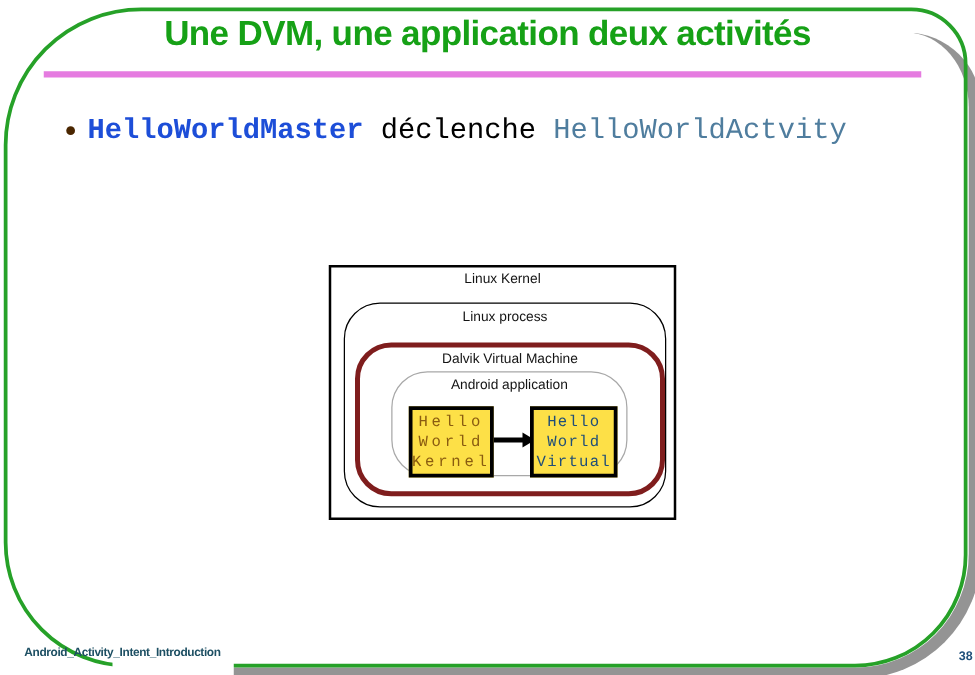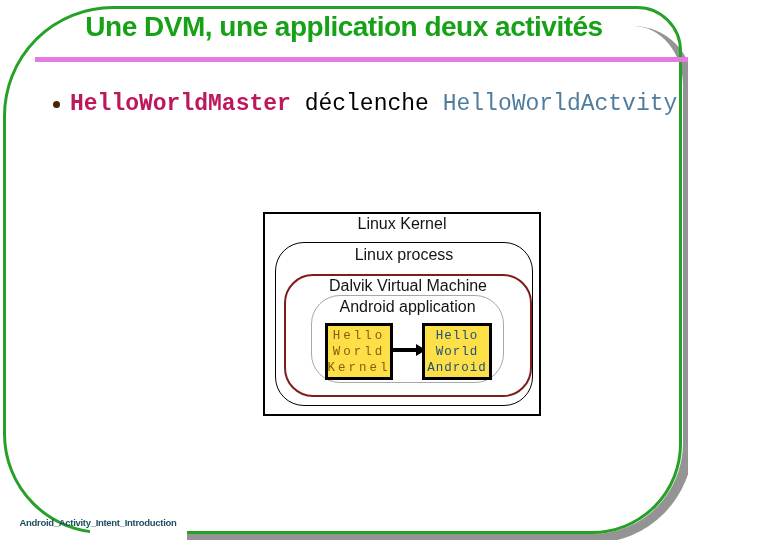--- a/index.html
+++ b/index.html
@@ -1,17 +1,17 @@
 <!DOCTYPE html>
 <html><head>
 <meta charset="utf-8">
 <style>
   html,body { margin:0; padding:0; background:#fff; }
   .slide {
-    position:relative; width:688px; height:540px; background:#ffffff;
+    position:relative; width:780px; height:540px; background:#ffffff;
     overflow:hidden; font-family:"Liberation Sans", sans-serif;
   }
 
   
   .shadow-band {
     position:absolute; left:186px; top:26px; right:-5px; bottom:-3px;
     border-right:10px solid #949494; border-bottom:9px solid #949494;
     border-top-right-radius:60px; border-bottom-right-radius:100px;
   }
 
@@ -34,41 +34,41 @@
 
   .content { position:absolute; left:52px; top:90px; }
   .line1 {
     position:relative; padding-left:18px; white-space:pre;
     font-family:"Liberation Mono", monospace; font-size:23px; line-height:28px;
   }
   .dot {
     position:absolute; left:1px; top:11px; width:7px; height:7px;
     border-radius:50%; background:#4a2600;
   }
-  .seg-master { color:#be185d; font-weight:bold; }
+  .seg-master { color:#1d4ed8; font-weight:bold; }
   .seg-verb { color:#000000; }
   .seg-activity { color:#4f7d9e; }
   .line2 {
     margin-top:5px; padding-left:18px;
     font-size:21px; line-height:26px; color:#000;
   }
 
   
   .diagram {
     position:absolute; left:263px; top:212px; width:278px; height:204px;
     border:2px solid #000; box-sizing:border-box; background:#fff;
   }
   .diagram .dlabel {
-    text-align:center; font-size:16px; color:#141414; line-height:13px;
+    text-align:center; font-size:11px; color:#141414; line-height:13px;
   }
   .diagram > .dlabel { padding-top:3px; }
   .box-process, .box-dvm, .box-app { position:absolute; box-sizing:border-box;border-radius:29px; }
   .box-process { left:10px; top:28px; right:6px; bottom:8px; border:1px solid #000; }
   .box-process > .dlabel { padding-top:5px; }
-  .box-dvm { left:8px; top:31px; right:0px; bottom:8px; border:2px solid #7f1d1d; }
+  .box-dvm { left:8px; top:31px; right:0px; bottom:8px; border:4px solid #7f1d1d; }
   .box-dvm > .dlabel { padding-top:3px; }
   .box-app { left:25px; top:19px; right:26px; bottom:12px; border:1px solid #a8a8a8; }
   .box-app > .dlabel { padding-top:4px; }
 
   .hello {
     position:absolute; box-sizing:content-box; border:3px solid #000; background:#fde047;
     display:flex; flex-direction:column; align-items:center; justify-content:center;
     font-family:"Liberation Mono", monospace; font-size:12.5px; line-height:16px;
     white-space:nowrap;
   }
@@ -125,21 +125,21 @@
             <div>Kernel</div>
           </div>
 
           <div class="arrow">
               <span class="arrow-head"></span>
             </div>
 
           <div class="hello hello-right">
             <div>Hello</div>
             <div>World</div>
-            <div>Android</div>
+            <div>Virtual</div>
           </div>
 
         </div>
       </div>
     </div>
   </div>
 
   <div class="footer-patch"></div>
   <div class="footer">Android_Activity_Intent_Introduction</div>
   <div class="page-number">38</div>

